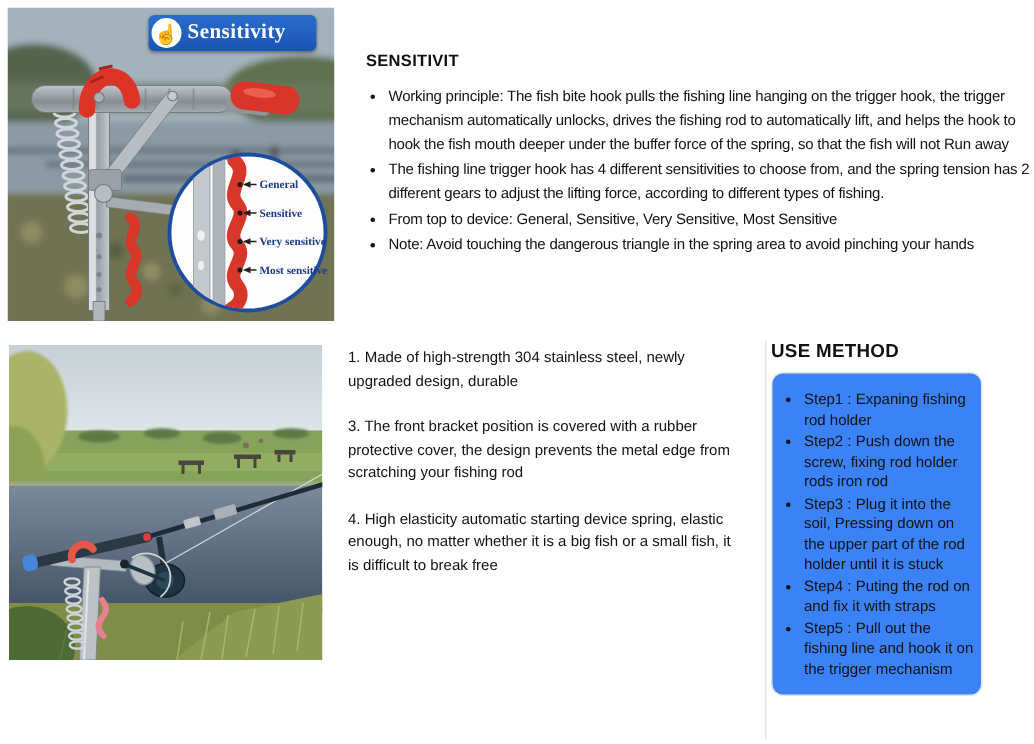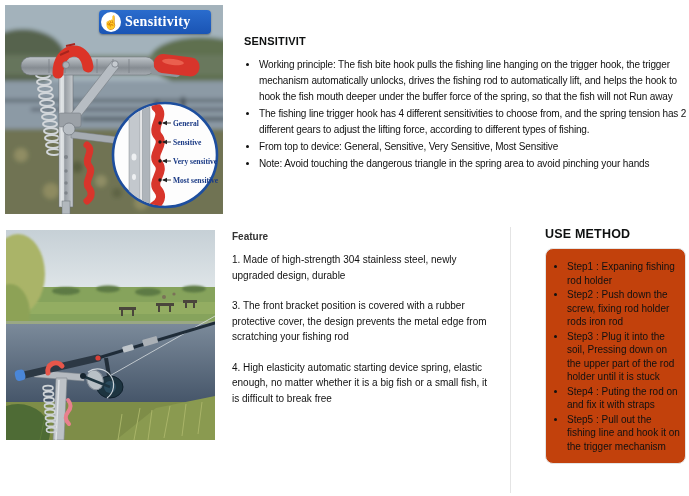--- a/index.html
+++ b/index.html
@@ -32,23 +32,23 @@
 
   
   #feature { position:absolute; left:232px; top:231px; width:272px; }
   .feature-heading { font-size:10px; font-weight:bold; margin:0 0 10px 0; color:#333; }
   .feature-par { font-size:10px; line-height:15.5px; margin:0 16px 15px 0; color:#111; }
 
   
   #divider { position:absolute; left:510px; top:227px; width:1px; height:266px; background:#e4e4e4; }
 
   
-  #use-method { position:absolute; left:545px; top:227px; width:142px; }
+  #use-method { position:absolute; left:514px; top:227px; width:142px; }
   .use-heading { font-size:12.5px; font-weight:bold; margin:0 0 7px 0; letter-spacing:.2px; }
-  .steps-box { background:#c2410c; border:1px solid #e4e4e4; border-radius:8px;
+  .steps-box { background:#3b82f6; border:1px solid #e4e4e4; border-radius:8px;
                padding:11px 5px 9px 6px; box-sizing:border-box; width:141px; }
   .steps-list { margin:0; padding-left:15px; font-size:10px; line-height:13.5px; color:#111; }
   .steps-list li { margin:0 0 1px 0; }
 
   svg text { font-family:"Liberation Serif", serif; }
 </style>
 </head>
 <body>
 
 <div id="page">
@@ -299,21 +299,20 @@
         <circle cx="104" cy="157" r="6" fill="#2a4a5c"></circle>
         <ellipse cx="89" cy="150" rx="8" ry="10" fill="#b8c0c6" stroke="#88909a" stroke-width="1" transform="rotate(-20 89 150)"></ellipse>
         <path d="M82,142 A15,15 0 0 1 101,168" stroke="#cdd4da" stroke-width="1.2" fill="none"></path>
         <line x1="104" y1="157" x2="79" y2="147" stroke="#1d3440" stroke-width="2.5"></line>
         <circle cx="77" cy="146" r="3" fill="#16242e"></circle>
       </g>
     </svg>
   </div>
 
   <div id="feature">
-    <h3 class="feature-heading">Feature</h3>
     <p class="feature-par">1. Made of high-strength 304 stainless steel, newly upgraded design, durable</p>
     <p class="feature-par">3. The front bracket position is covered with a rubber protective cover, the design prevents the metal edge from scratching your fishing rod</p>
     <p class="feature-par">4. High elasticity automatic starting device spring, elastic enough, no matter whether it is a big fish or a small fish, it is difficult to break free</p>
   </div>
 
   <div id="divider"></div>
 
   <div id="use-method">
     <h2 class="use-heading">USE METHOD</h2>
     <div class="steps-box">

